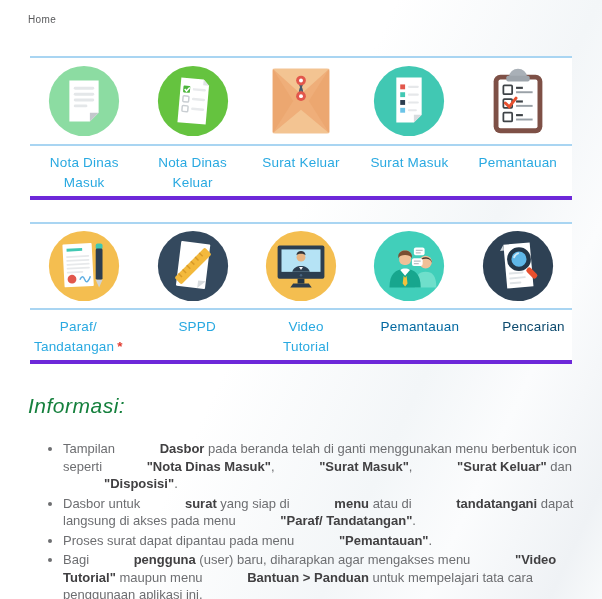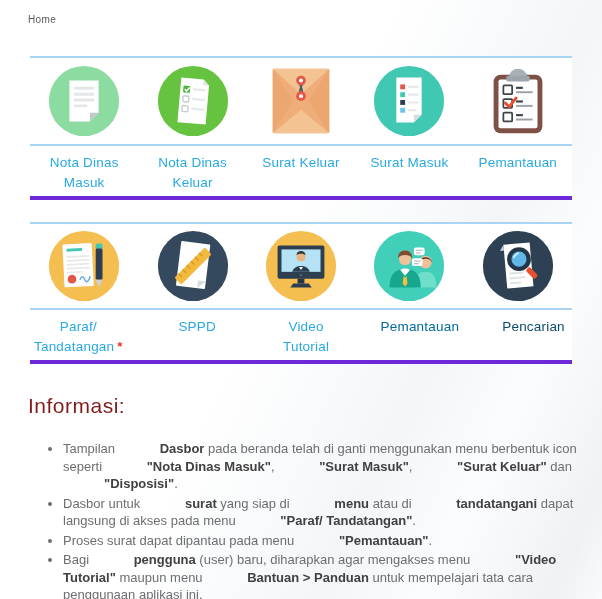--- a/index.html
+++ b/index.html
@@ -20,21 +20,21 @@
   #menu-row-2 .labels-row{min-height:47px;gap:32px;}
   .icon-cell{display:flex;align-items:center;justify-content:center;cursor:pointer;}
   .icon-cell svg{width:78px;height:78px;display:block;}
   .label-cell{
     text-align:center;padding:7px 4px 4px 4px;font-size:13.5px;line-height:1.45;
     color:#29a9e1;cursor:pointer;letter-spacing:.2px;
   }
   .label-cell.visited{color:#0369a1;}
   .label-cell.muted{color:#0c4a6e;cursor:pointer;}
   .req{color:#e03a2f;font-weight:bold;margin-left:3px;}
-  .info-heading{position:absolute;top:394px;left:28px;font-size:21px;color:#7f1d1d;letter-spacing:.5px;}
+  .info-heading{position:absolute;top:394px;left:28px;font-size:21px;color:#15803d;letter-spacing:.5px;font-style:italic;}
   ul.info-list{
     position:absolute;top:440px;left:30px;width:542px;margin:0;padding:0 0 0 33px;
     font-size:13px;line-height:17.5px;color:#6d6e71;
   }
   ul.info-list li{margin:0 0 2px 0;}
   ul.info-list .b{font-weight:bold;color:#414042;margin-left:41px;}
 </style>
 </head>
 <body>
 

